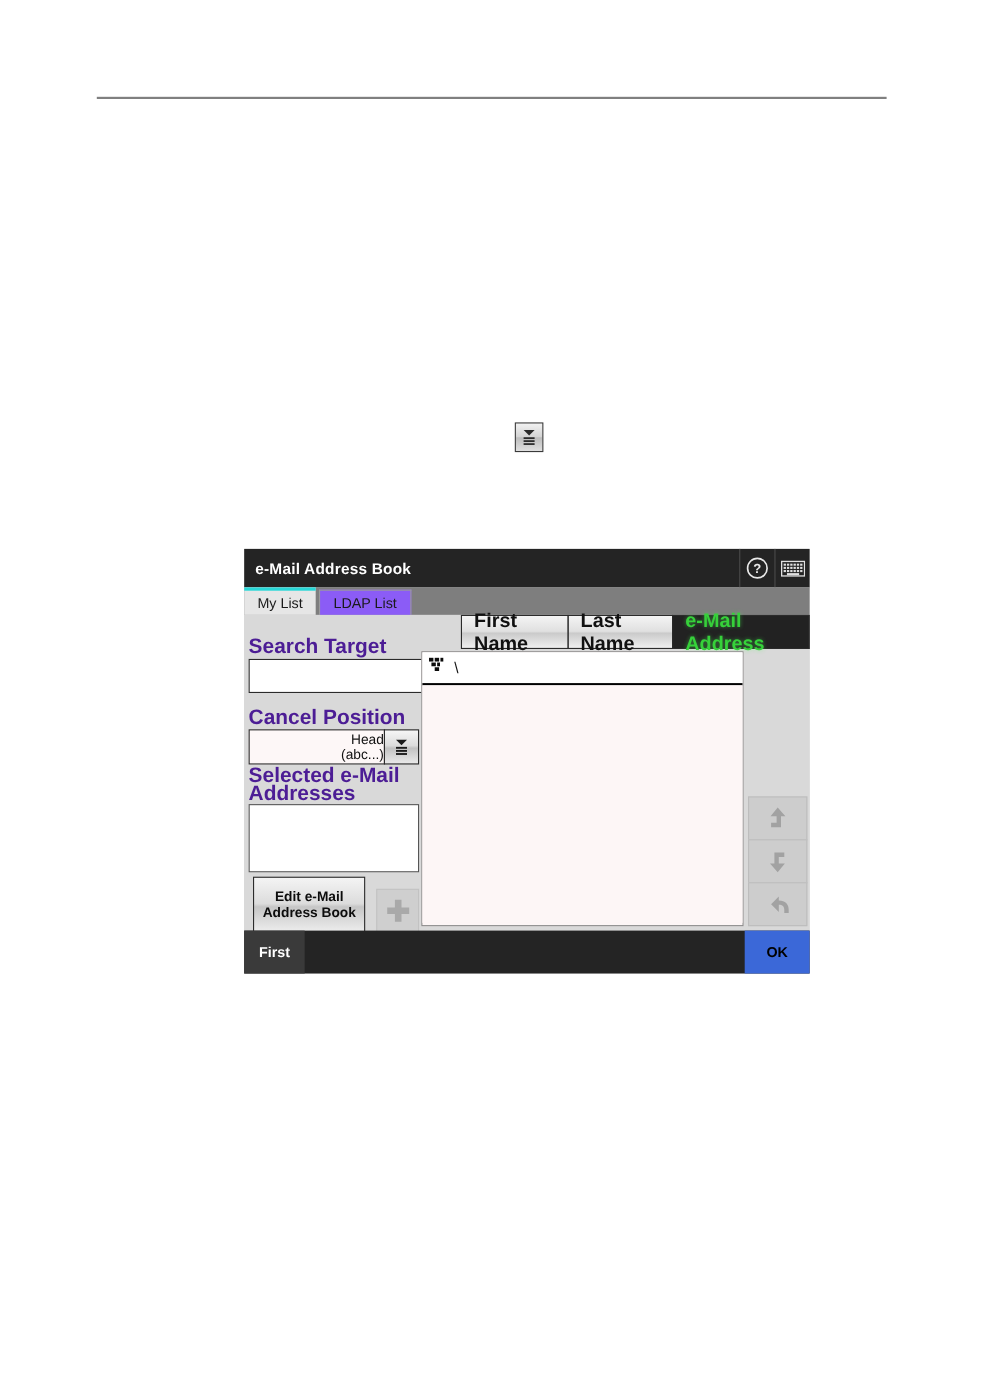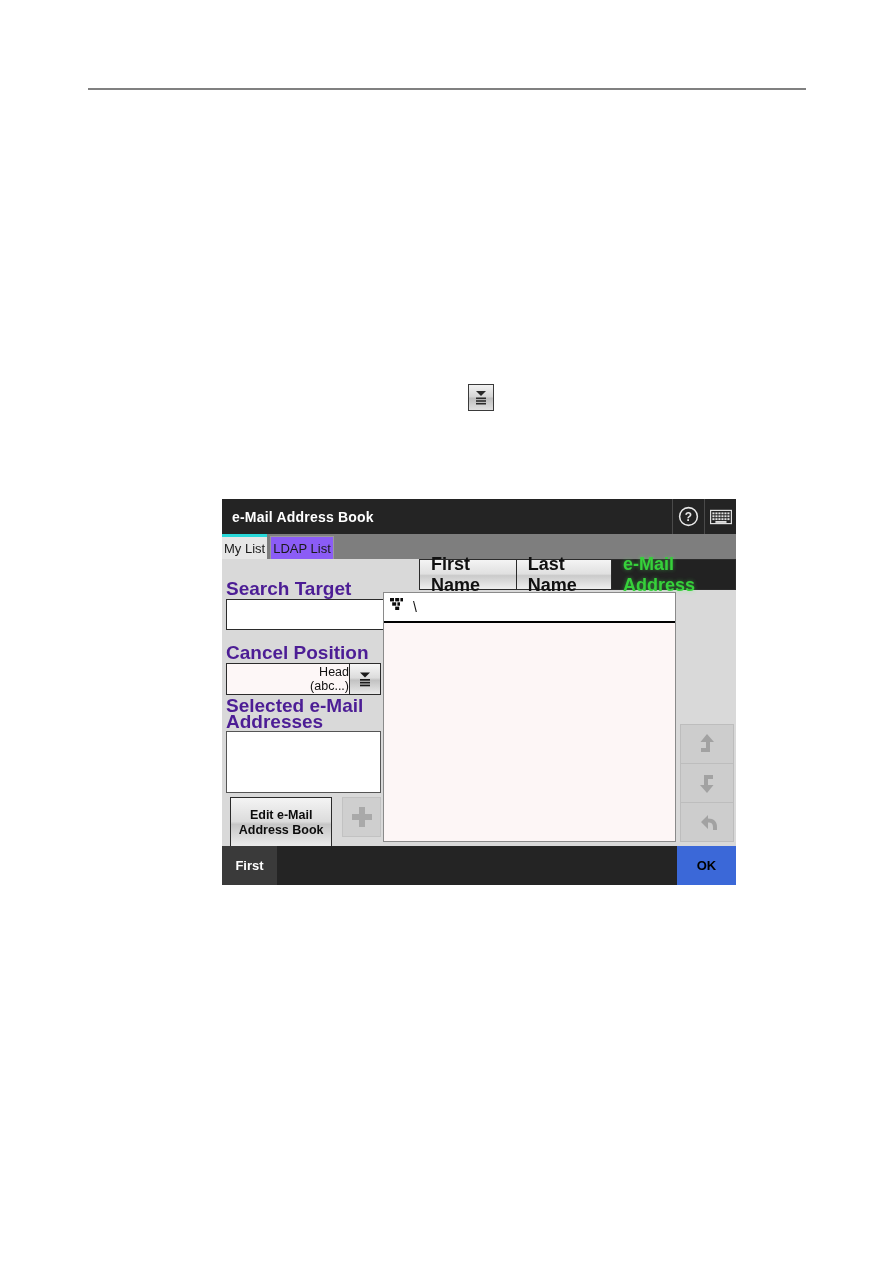--- a/index.html
+++ b/index.html
@@ -86,21 +86,21 @@
     position: absolute;
     left: 0; top: 35px;
     width: 100%;
     height: 25px;
     background: #7e7e7e;
     display: flex;
     align-items: flex-end;
   }
   .tab {
     height: 25px;
-    padding: 0 2px;
+    padding: 0 12px;
     font-size: 13px;
     display: flex;
     align-items: center;
     box-sizing: border-box;
     color: #1a1a1a;
   }
   .tab.active {
     background: #e6e6e6;
     border-top: 3px solid #28d8d8;
   }
@@ -187,21 +187,21 @@
   .selected-box {
     height: 62px;
     background: #ffffff;
     border: 1px solid #555;
     box-sizing: border-box;
     margin-top: 1px;
   }
 
   .edit-row {
     display: flex;
-    align-items: flex-start;
+    align-items: flex-end;
     margin-top: 4px;
   }
   .edit-btn {
     width: 106px;
     height: 51px;
     border: 1px solid #2b2b2b;
     box-sizing: border-box;
     background: linear-gradient(180deg,#f4f4f4 0%, #dcdcdc 48%, #c6c6c6 54%, #ededed 100%);
     display: flex;
     flex-direction: column;

